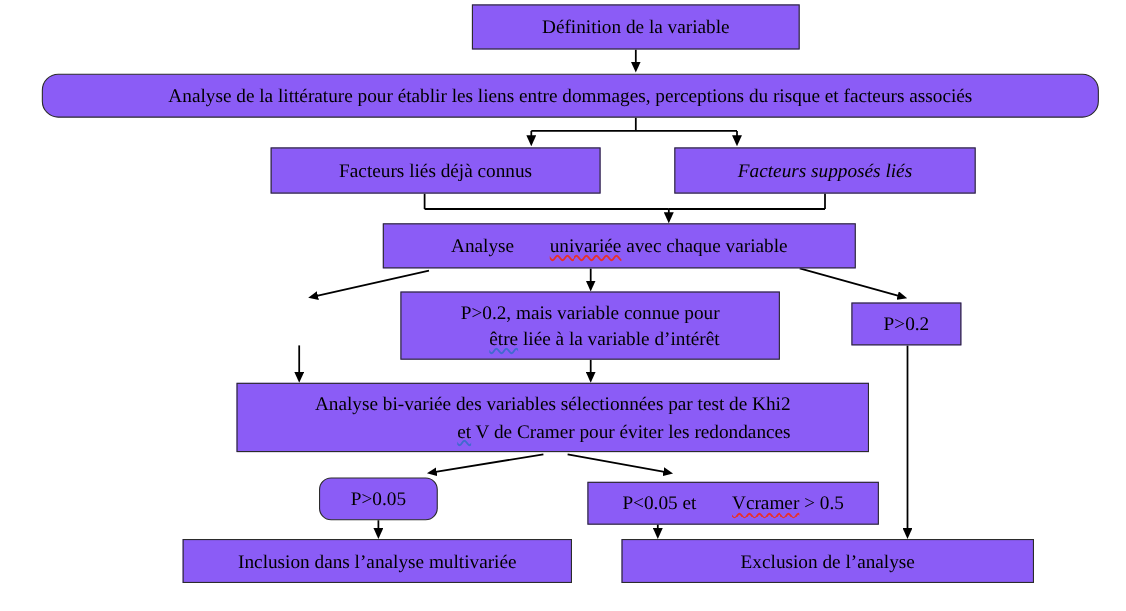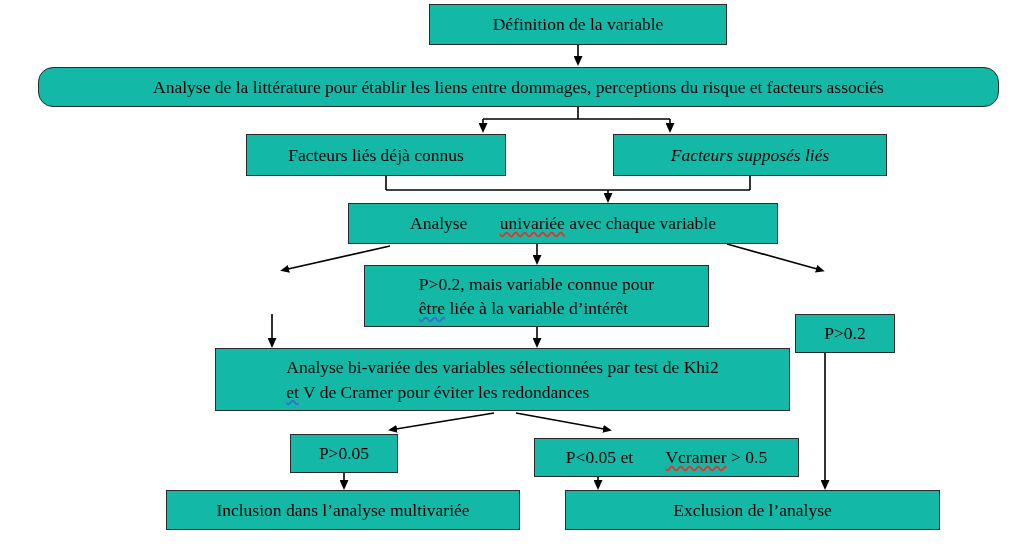--- a/index.html
+++ b/index.html
@@ -19,25 +19,25 @@
     position: absolute;
     left: 0;
     top: 0;
     width: 1024px;
     height: 555px;
   }
   .node {
     position: absolute;
     box-sizing: border-box;
     border: 1.3px solid #2b2b2b;
-    background: #14b8a6;
+    background: #8b5cf6;
     display: flex;
     align-items: center;
     justify-content: center;
-    text-align: left;
+    text-align: right;
     color: #000000;
     font-size: 17.5px;
     line-height: 1.38;
     z-index: 2;
   }
   .node .label {
     padding: 0 8px;
     white-space: pre-line;
   }
   .sp-red {
@@ -103,41 +103,41 @@
       <path d="M825,314 L825,481" marker-end="url(#ah)"></path>
     </g>
   </svg>
 
   <div class="node" style="left: 429px; top: 4px; width: 298px; height: 41px;">
     <span class="label">Définition de la variable</span>
   </div>
   <div class="node" style="left: 38px; top: 67px; width: 961px; height: 40px; border-radius: 15px;">
     <span class="label">Analyse de la littérature pour établir les liens entre dommages, perceptions du risque et facteurs associés</span>
   </div>
-  <div class="node" style="left: 246px; top: 134px; width: 260px; height: 42px;">
+  <div class="node" style="left: 246px; top: 134px; width: 300px; height: 42px;">
     <span class="label">Facteurs liés déjà connus</span>
   </div>
   <div class="node" style="left: 613px; top: 134px; width: 274px; height: 42px; font-style: italic;">
     <span class="label">Facteurs supposés liés</span>
   </div>
   <div class="node" style="left: 348px; top: 203px; width: 430px; height: 41px;">
     <span class="label"><span>Analyse </span><span class="sp-red">univariée</span><span> avec chaque variable</span></span>
   </div>
   <div class="node" style="left: 364px; top: 265px; width: 345px; height: 62px;">
     <span class="label"><span>P&gt;0.2, mais variable connue pour
 </span><span class="sp-blue">être</span><span> liée à la variable d’intérêt</span></span>
   </div>
-  <div class="node" style="left: 795px; top: 275px; width: 100px; height: 39px; margin-top: 39px;">
+  <div class="node" style="left: 774px; top: 275px; width: 100px; height: 39px;">
     <span class="label">P&gt;0.2</span>
   </div>
   <div class="node" style="left: 215px; top: 348px; width: 575px; height: 63px;">
     <span class="label"><span>Analyse bi-variée des variables sélectionnées par test de Khi2
 </span><span class="sp-blue">et</span><span> V de Cramer pour éviter les redondances</span></span>
   </div>
-  <div class="node" style="left: 290px; top: 434px; width: 108px; height: 39px;">
+  <div class="node" style="left: 290px; top: 434px; width: 108px; height: 39px; border-radius: 11px;">
     <span class="label">P&gt;0.05</span>
   </div>
   <div class="node" style="left: 534px; top: 438px; width: 265px; height: 39px;">
     <span class="label"><span>P&lt;0.05 et </span><span class="sp-red">Vcramer</span><span> &gt; 0.5</span></span>
   </div>
   <div class="node" style="left: 565px; top: 490px; width: 375px; height: 40px;">
     <span class="label">Exclusion de l’analyse</span>
   </div>
   <div class="node" style="left: 166px; top: 490px; width: 354px; height: 40px;">
     <span class="label">Inclusion dans l’analyse multivariée</span>

